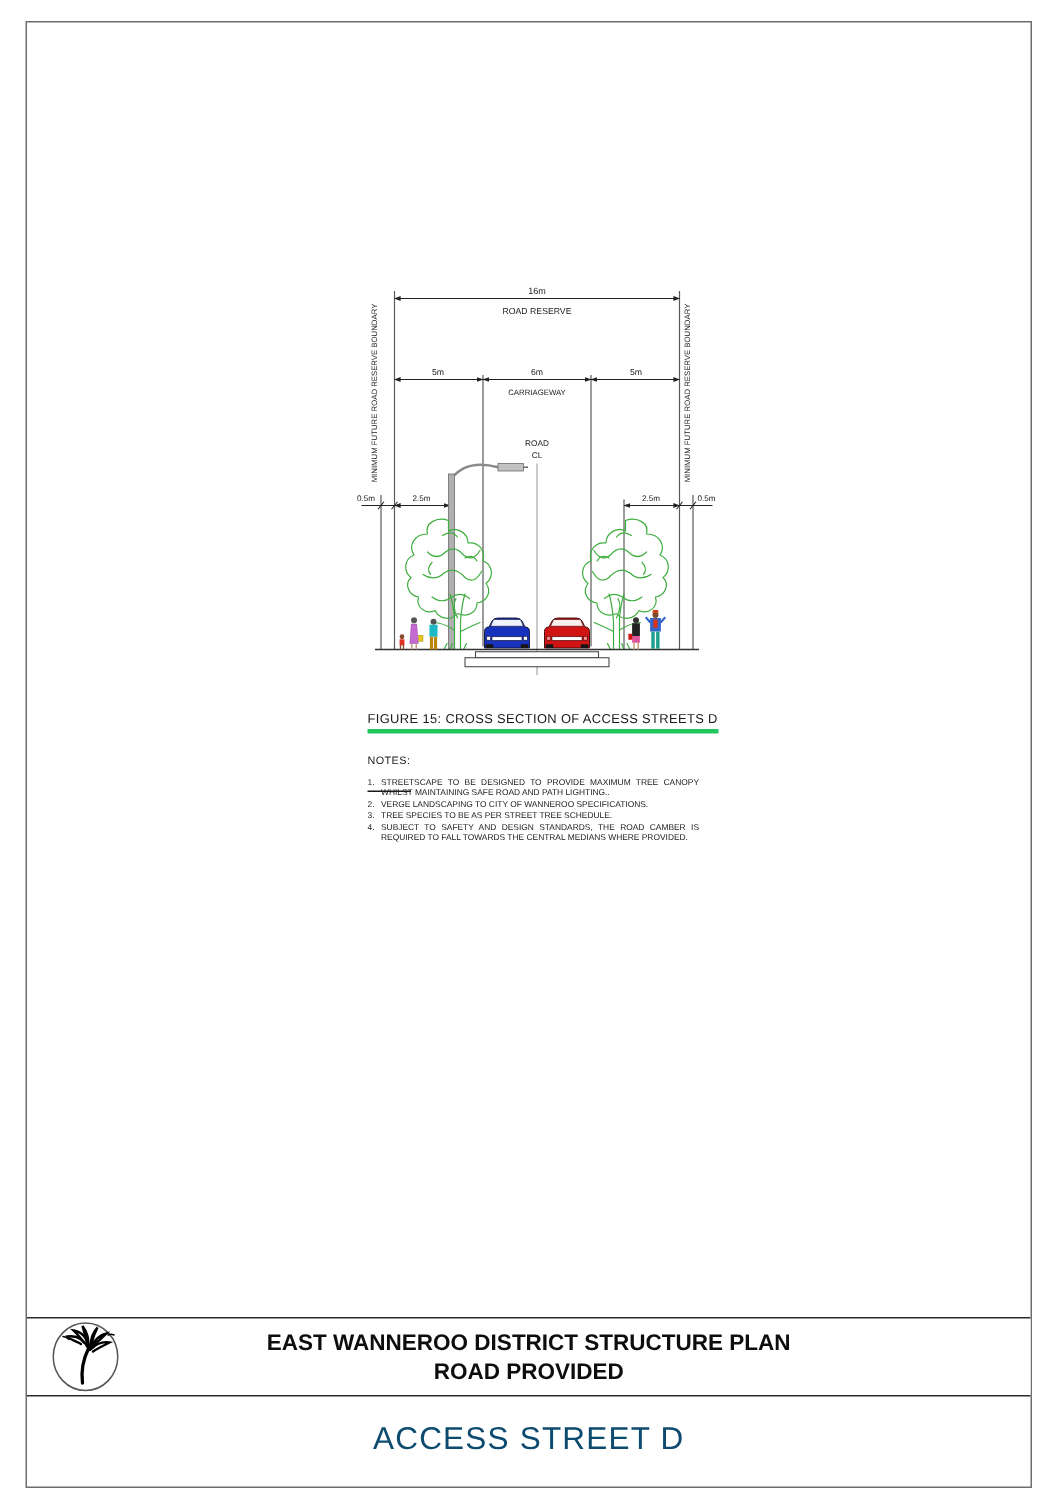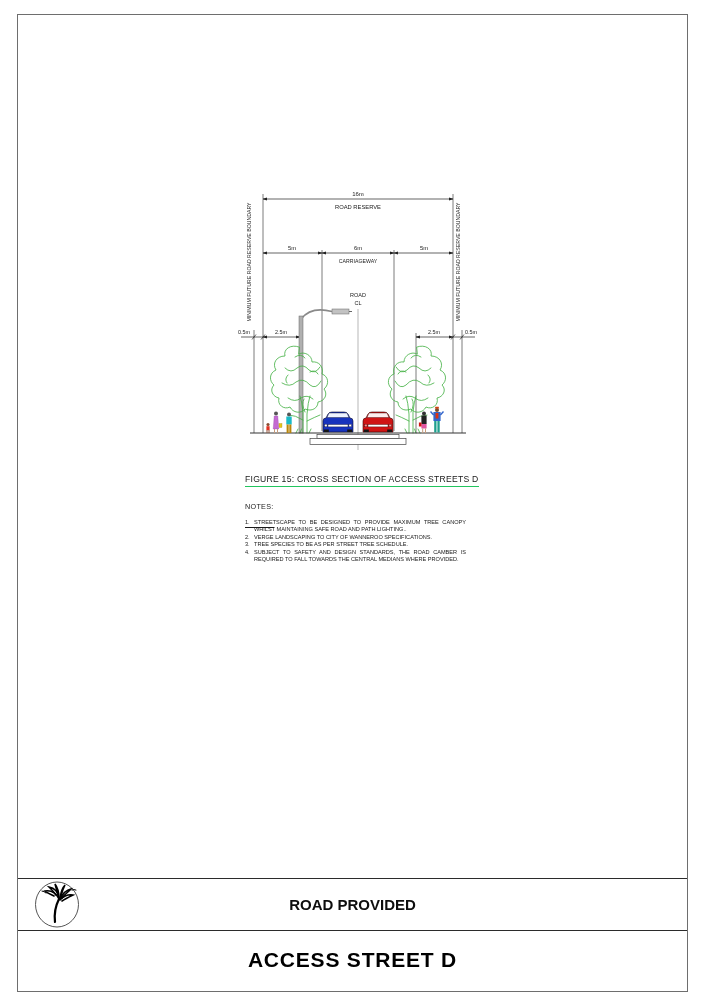--- a/index.html
+++ b/index.html
@@ -5,37 +5,37 @@
   html,body{margin:0;padding:0;background:#fff;}
   body{width:705px;height:1006px;position:relative;font-family:"Liberation Sans",sans-serif;color:#111;overflow:hidden;}
   .sheet{position:absolute;left:17px;top:14px;width:669px;height:976px;border:1.5px solid #6e6e6e;background:#fff;}
 
   
   svg.drawing{position:absolute;left:225px;top:180px;width:260px;height:280px;}
   svg.drawing text{font-family:"Liberation Sans",sans-serif;fill:#222;}
 
   
   .fig-caption{position:absolute;left:245px;top:474px;font-size:8.6px;letter-spacing:.25px;color:#1a1a1a;
-    border-bottom:1px solid #22c55e;padding-bottom:2px;white-space:nowrap;}
+    border-bottom:3px solid #22c55e;padding-bottom:2px;white-space:nowrap;}
   .notes-heading{position:absolute;left:245px;top:502px;font-size:7.2px;letter-spacing:.3px;color:#1a1a1a;
     border-bottom:1px solid #1a1a1a;padding-bottom:16px;}
   .notes{position:absolute;left:245px;top:519px;width:221px;font-size:5.6px;line-height:7px;color:#1a1a1a;}
   .note-row{display:flex;margin-bottom:.5px;}
   .note-num{width:9px;flex:none;}
   .note-text{flex:1;text-align:justify;}
 
   
   .title-band{position:absolute;left:0;top:863px;width:100%;height:53px;box-sizing:border-box;
     border-top:1.5px solid #2b2b2b;border-bottom:1.5px solid #2b2b2b;background:#fff;}
   .title-text{position:absolute;left:0;top:0;width:100%;height:100%;display:flex;flex-direction:column;
     align-items:center;justify-content:center;font-weight:bold;font-size:15px;line-height:19px;color:#0d0d0d;}
   .logo-wrap{position:absolute;left:16px;top:2px;width:46px;height:47px;}
   .footer-band{position:absolute;left:0;top:916px;width:100%;height:58px;display:flex;
     align-items:center;justify-content:center;}
-  .footer-text{font-size:21px;letter-spacing:.8px;color:#000000;font-weight:700;}
+  .footer-text{font-size:21px;letter-spacing:.8px;color:#0c4a6e;font-weight:400;}
 </style>
 </head>
 <body>
 
 <div class="sheet">
 
   <div class="title-band">
     <div class="logo-wrap">
       <svg width="46" height="47" viewBox="0 0 46 47">
         <ellipse cx="23" cy="23.5" rx="21.5" ry="22.5" fill="#fff" stroke="#555" stroke-width="1"></ellipse>
@@ -46,20 +46,21 @@
           <path d="M25,17 C25,10 24,7 21,3 C22,7 23,10 24,14" stroke-width="1.5"></path>
           <path d="M26,17 C27,10 28,7 31,4 C29,8 28,11 27,15" stroke-width="1.5"></path>
           <path d="M26,18 C29,12 32,9 37,8 C33,12 30,14 28,17" stroke-width="1.6"></path>
           <path d="M26,19 C30,15 34,13 39,14 C35,16 31,18 28,20" stroke-width="1.6"></path>
           <path d="M12,12 q-2,-2 -4,-2" stroke-width="1"></path>
           <path d="M38,9 q2,-1 4,0" stroke-width="1"></path>
         </g>
       </svg>
     </div>
     <div class="title-text">
+      <div>EAST WANNEROO DISTRICT STRUCTURE PLAN</div>
       <div>ROAD PROVIDED</div>
     </div>
   </div>
 
   <div class="footer-band">
     <div class="footer-text">ACCESS STREET D</div>
   </div>
 </div>
 
 <svg class="drawing" viewBox="225 180 260 280">

